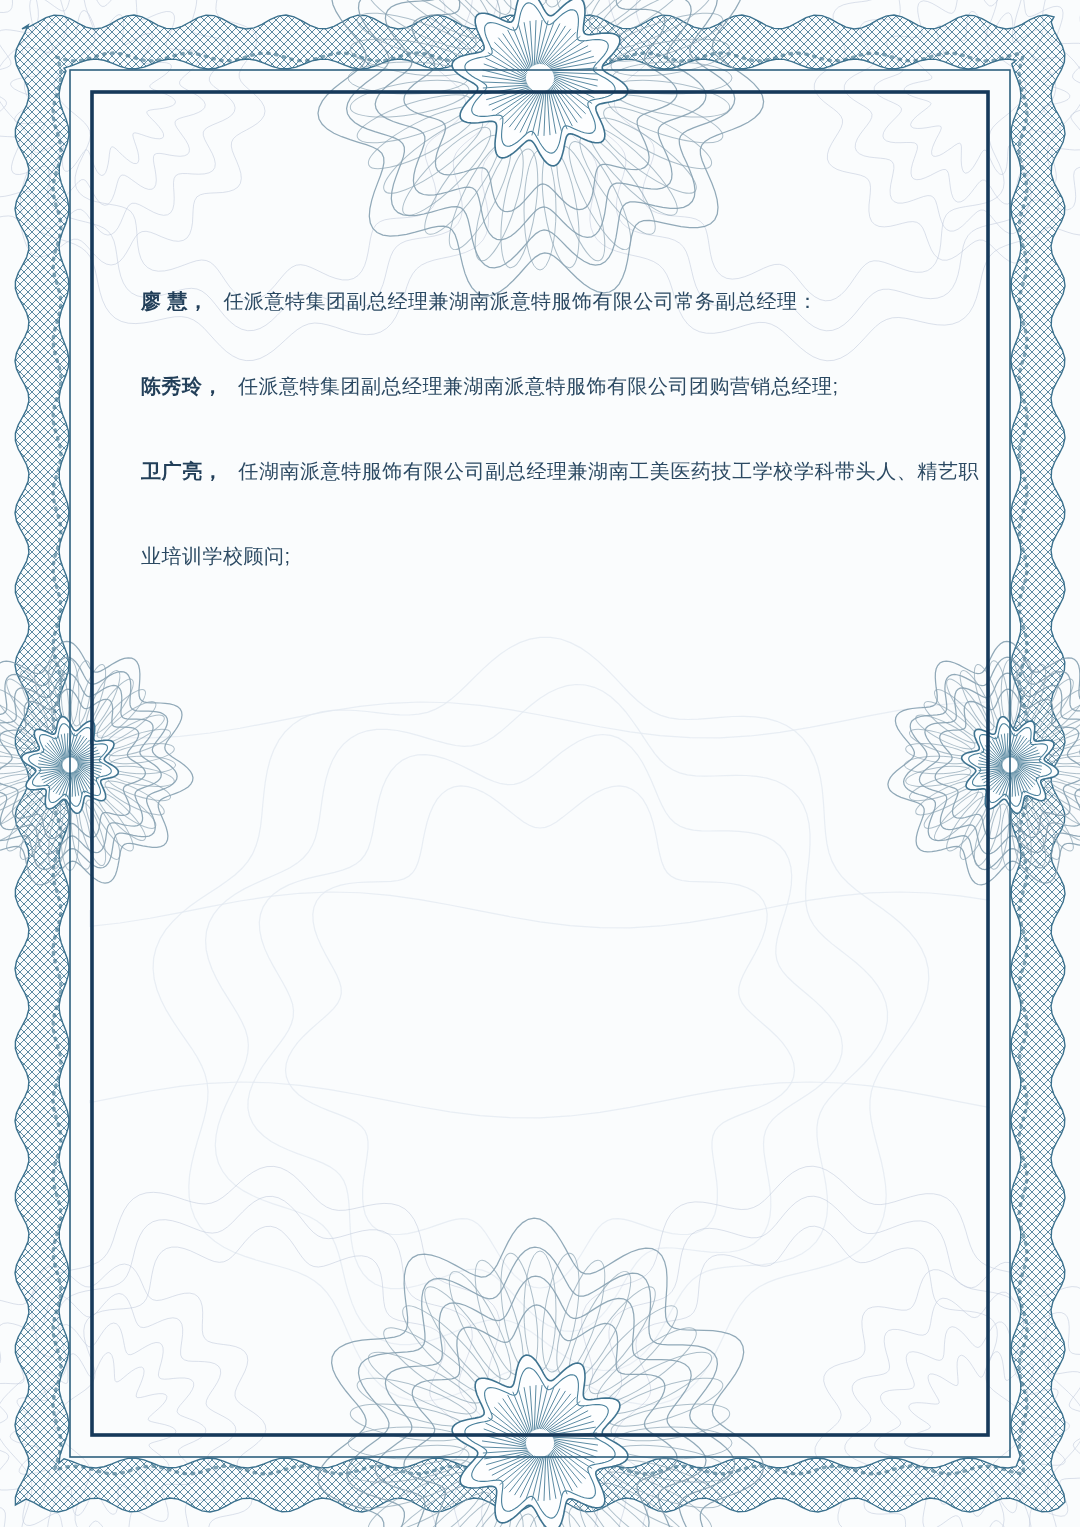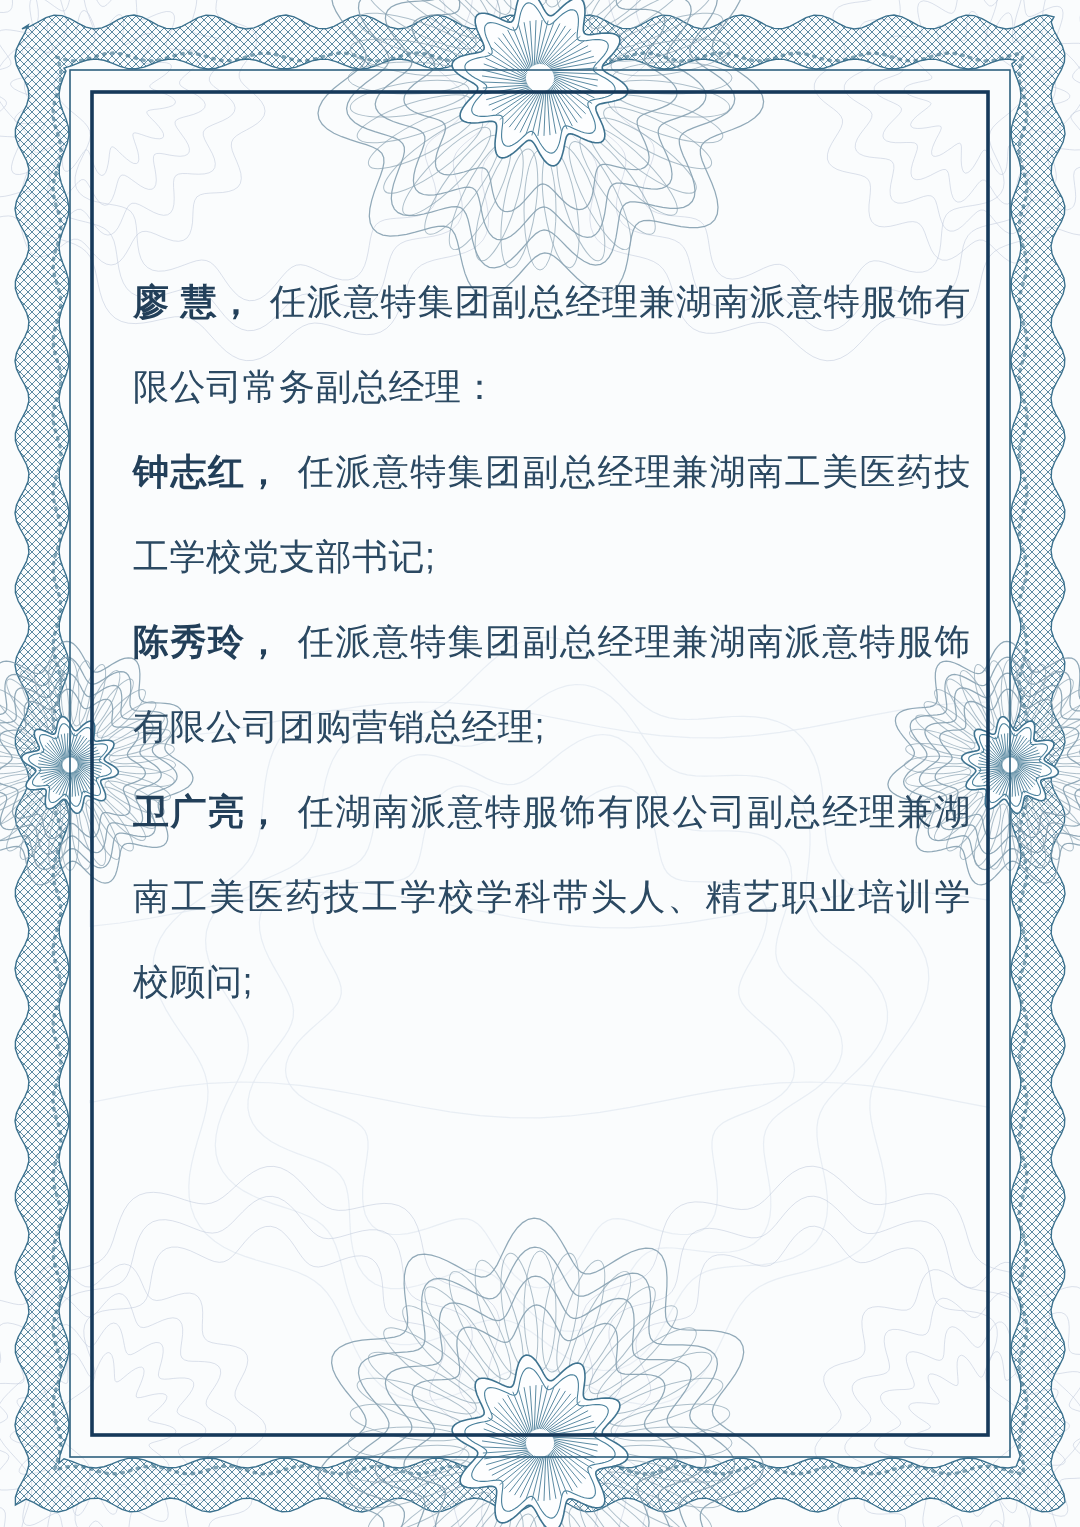--- a/index.html
+++ b/index.html
@@ -23,23 +23,23 @@
   .petal{fill:none;stroke:#8ba4b3;stroke-width:1;opacity:.7;}
   .corestar{stroke:#3e7390;stroke-width:1.6;fill:#fdfeff;}
   .corestar2{fill:none;stroke:#49809c;stroke-width:1.1;}
   .spoke{stroke:#5c8ba3;stroke-width:1;fill:none;}
   .lace{fill:none;stroke:#bfc9db;stroke-width:1;opacity:.55;}
   .wm{fill:none;stroke:#e3eaf1;stroke-width:1.2;opacity:.8;}
 
   
   .text-block{
     position:absolute;
-    left:133px;top:259px;width:838px;
+    left:141px;top:259px;width:838px;
     color:#2b4962;
-    font-size:36px;
+    font-size:20px;
     line-height:85px;
     text-align:justify;
     letter-spacing:.5px;
   }
   .text-block p{margin:0;padding:0;}
   .person-name{font-weight:bold;color:#223f59;margin-right:15px;}
   .person-role{font-weight:normal;}
 </style>
 </head>
 <body>
@@ -518,23 +518,20 @@
       <line x1="1017.6578185943357" y1="764.195130832839" x2="1040.945211043529" y2="772.746219301791" class="spoke"></line>
       <rect x="70" y="70" width="940" height="1387" class="frame-thin"></rect>
       <rect x="92" y="92" width="896" height="1343" class="frame-thick"></rect>
     </svg>
 
   <div class="text-block">
     <p>
       <span class="person-name">廖 慧，</span><span class="person-role">任派意特集团副总经理兼湖南派意特服饰有限公司常务副总经理：</span>
     </p>
     <p>
-      <span class="person-name">钟志红，</span><span class="person-role">任派意特集团副总经理兼湖南工美医药技工学校党支部书记;</span>
-    </p>
-    <p>
       <span class="person-name">陈秀玲，</span><span class="person-role">任派意特集团副总经理兼湖南派意特服饰有限公司团购营销总经理;</span>
     </p>
     <p>
       <span class="person-name">卫广亮，</span><span class="person-role">任湖南派意特服饰有限公司副总经理兼湖南工美医药技工学校学科带头人、精艺职业培训学校顾问;</span>
     </p>
   </div>
 
 </div>
 
 </body></html>

